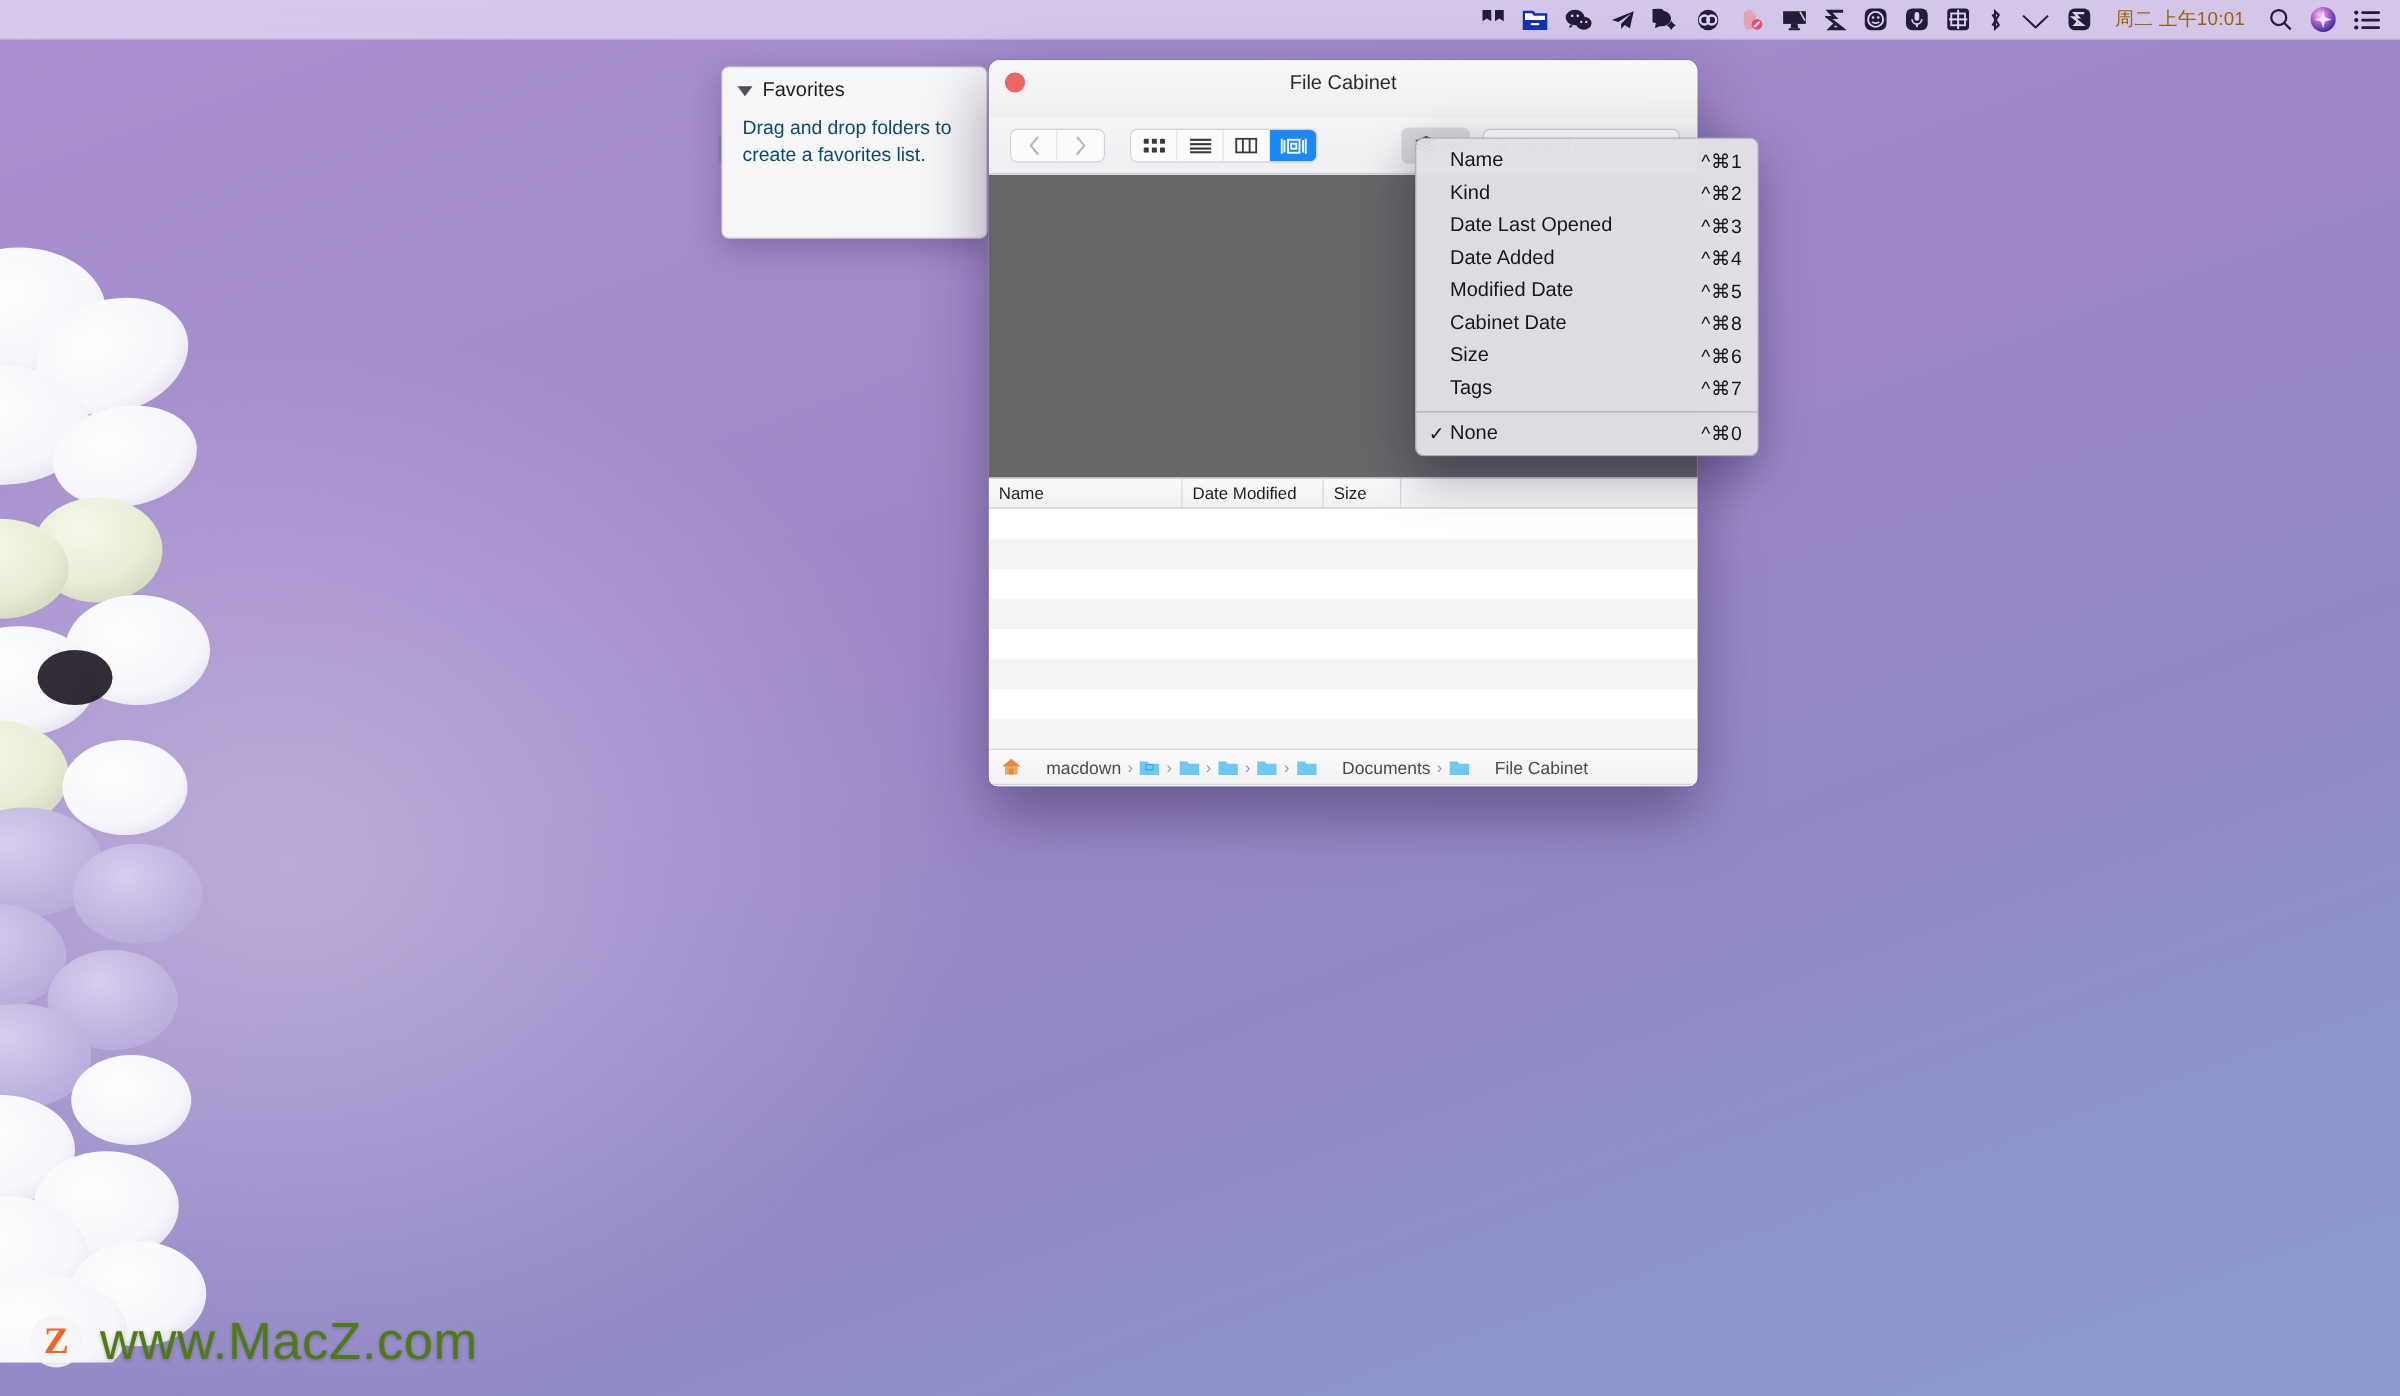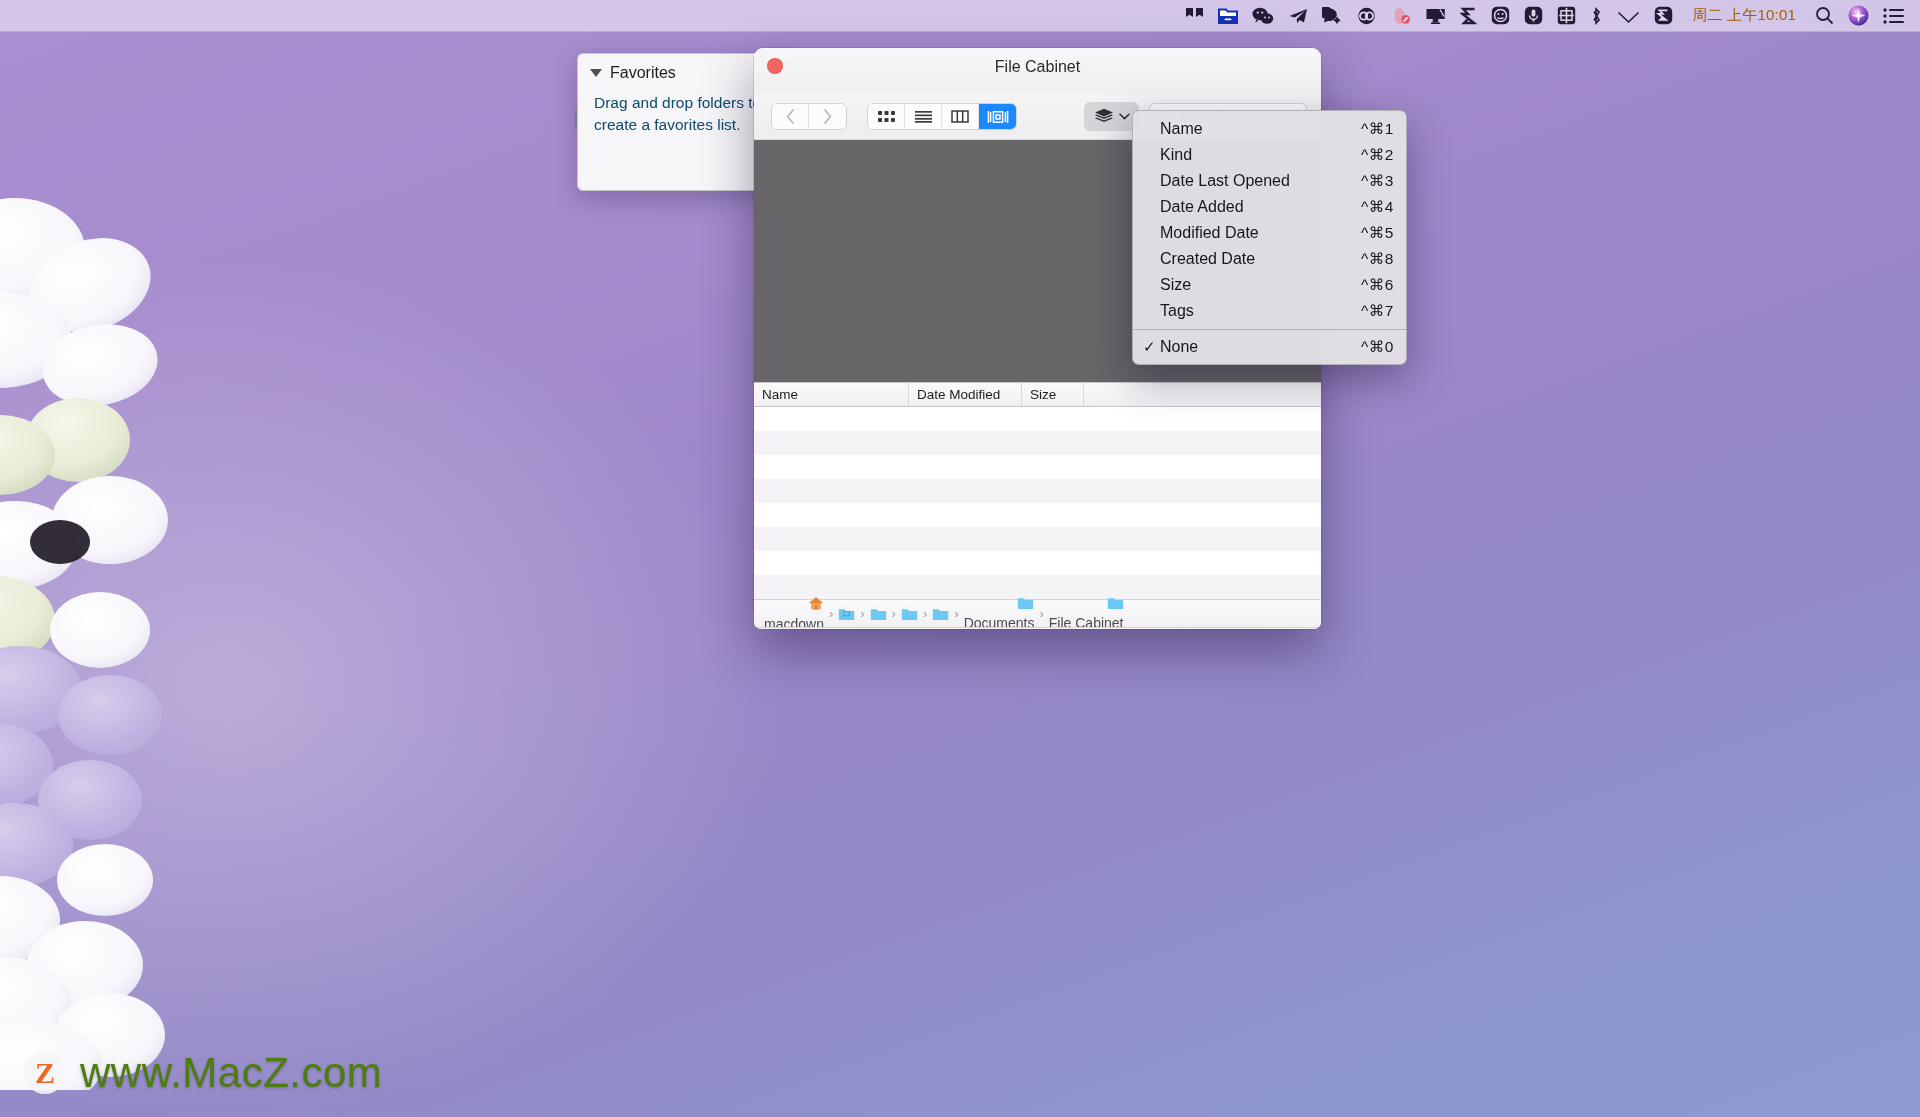--- a/index.html
+++ b/index.html
@@ -62,21 +62,21 @@
     font-size: 15.5px; line-height: 1.42;
     font-weight: normal; color: #0c4a6e; padding: 0 4px;
   }
   #favorites-edge-grip {
     position: absolute; left: 575px; top: 108px; width: 4px; height: 22px;
     background: #8a8a92; border-radius: 2px;
   }
 
   
   #finder-window {
-    position: absolute; left: 754px; top: 48px; width: 567px; height: 581px;
+    position: absolute; left: 791px; top: 48px; width: 567px; height: 581px;
     background: #f2f1f3;
     border-radius: 9px 9px 7px 7px;
     box-shadow: 0 22px 52px rgba(30,15,60,0.42), 0 0 0 0.5px rgba(0,0,0,0.22);
     overflow: hidden;
     display: flex; flex-direction: column;
   }
   #titlebar {
     height: 46px; position: relative; flex: 0 0 auto;
     background: linear-gradient(#f7f6f8,#efeef0);
   }
@@ -141,21 +141,21 @@
   #col-rest { flex: 1 1 auto; border-right: none; }
   #file-list { flex: 1 1 auto; background: #fff; }
   .file-row { height: 24px; }
   .file-row.alt { background: #f4f3f5; }
   #path-bar {
     flex: 0 0 auto; height: 28px; display: flex; align-items: center;
     gap: 5px; padding: 0 10px; font-size: 14px; color: #4a4a4f;
     background: linear-gradient(#fbfafc,#f1f0f3);
     border-top: 1px solid #d5d3d8;
   }
-  .crumb { display: flex; align-items: flex-end; gap: 5px; flex-direction: column; }
+  .crumb { display: flex; align-items: center; gap: 20px; }
   .crumb-sep { color: #9c9aa1; font-size: 13px; }
   #status-bar {
     flex: 0 0 auto; height: 27px; position: relative;
     display: flex; align-items: center; padding: 0 12px;
     background: linear-gradient(#f6f5f7,#eceaee);
     border-top: 1px solid #d5d3d8;
   }
 
   
   #group-by-menu {
@@ -577,21 +577,21 @@
     <span class="menu-label">Date Added</span>
     <span class="menu-shortcut">^⌘4</span>
   </div>
   <div class="menu-item">
     <span class="menu-check"></span>
     <span class="menu-label">Modified Date</span>
     <span class="menu-shortcut">^⌘5</span>
   </div>
   <div class="menu-item">
     <span class="menu-check"></span>
-    <span class="menu-label">Created Date</span>
+    <span class="menu-label">Cabinet Date</span>
     <span class="menu-shortcut">^⌘8</span>
   </div>
   <div class="menu-item">
     <span class="menu-check"></span>
     <span class="menu-label">Size</span>
     <span class="menu-shortcut">^⌘6</span>
   </div>
   <div class="menu-item">
     <span class="menu-check"></span>
     <span class="menu-label">Tags</span>

